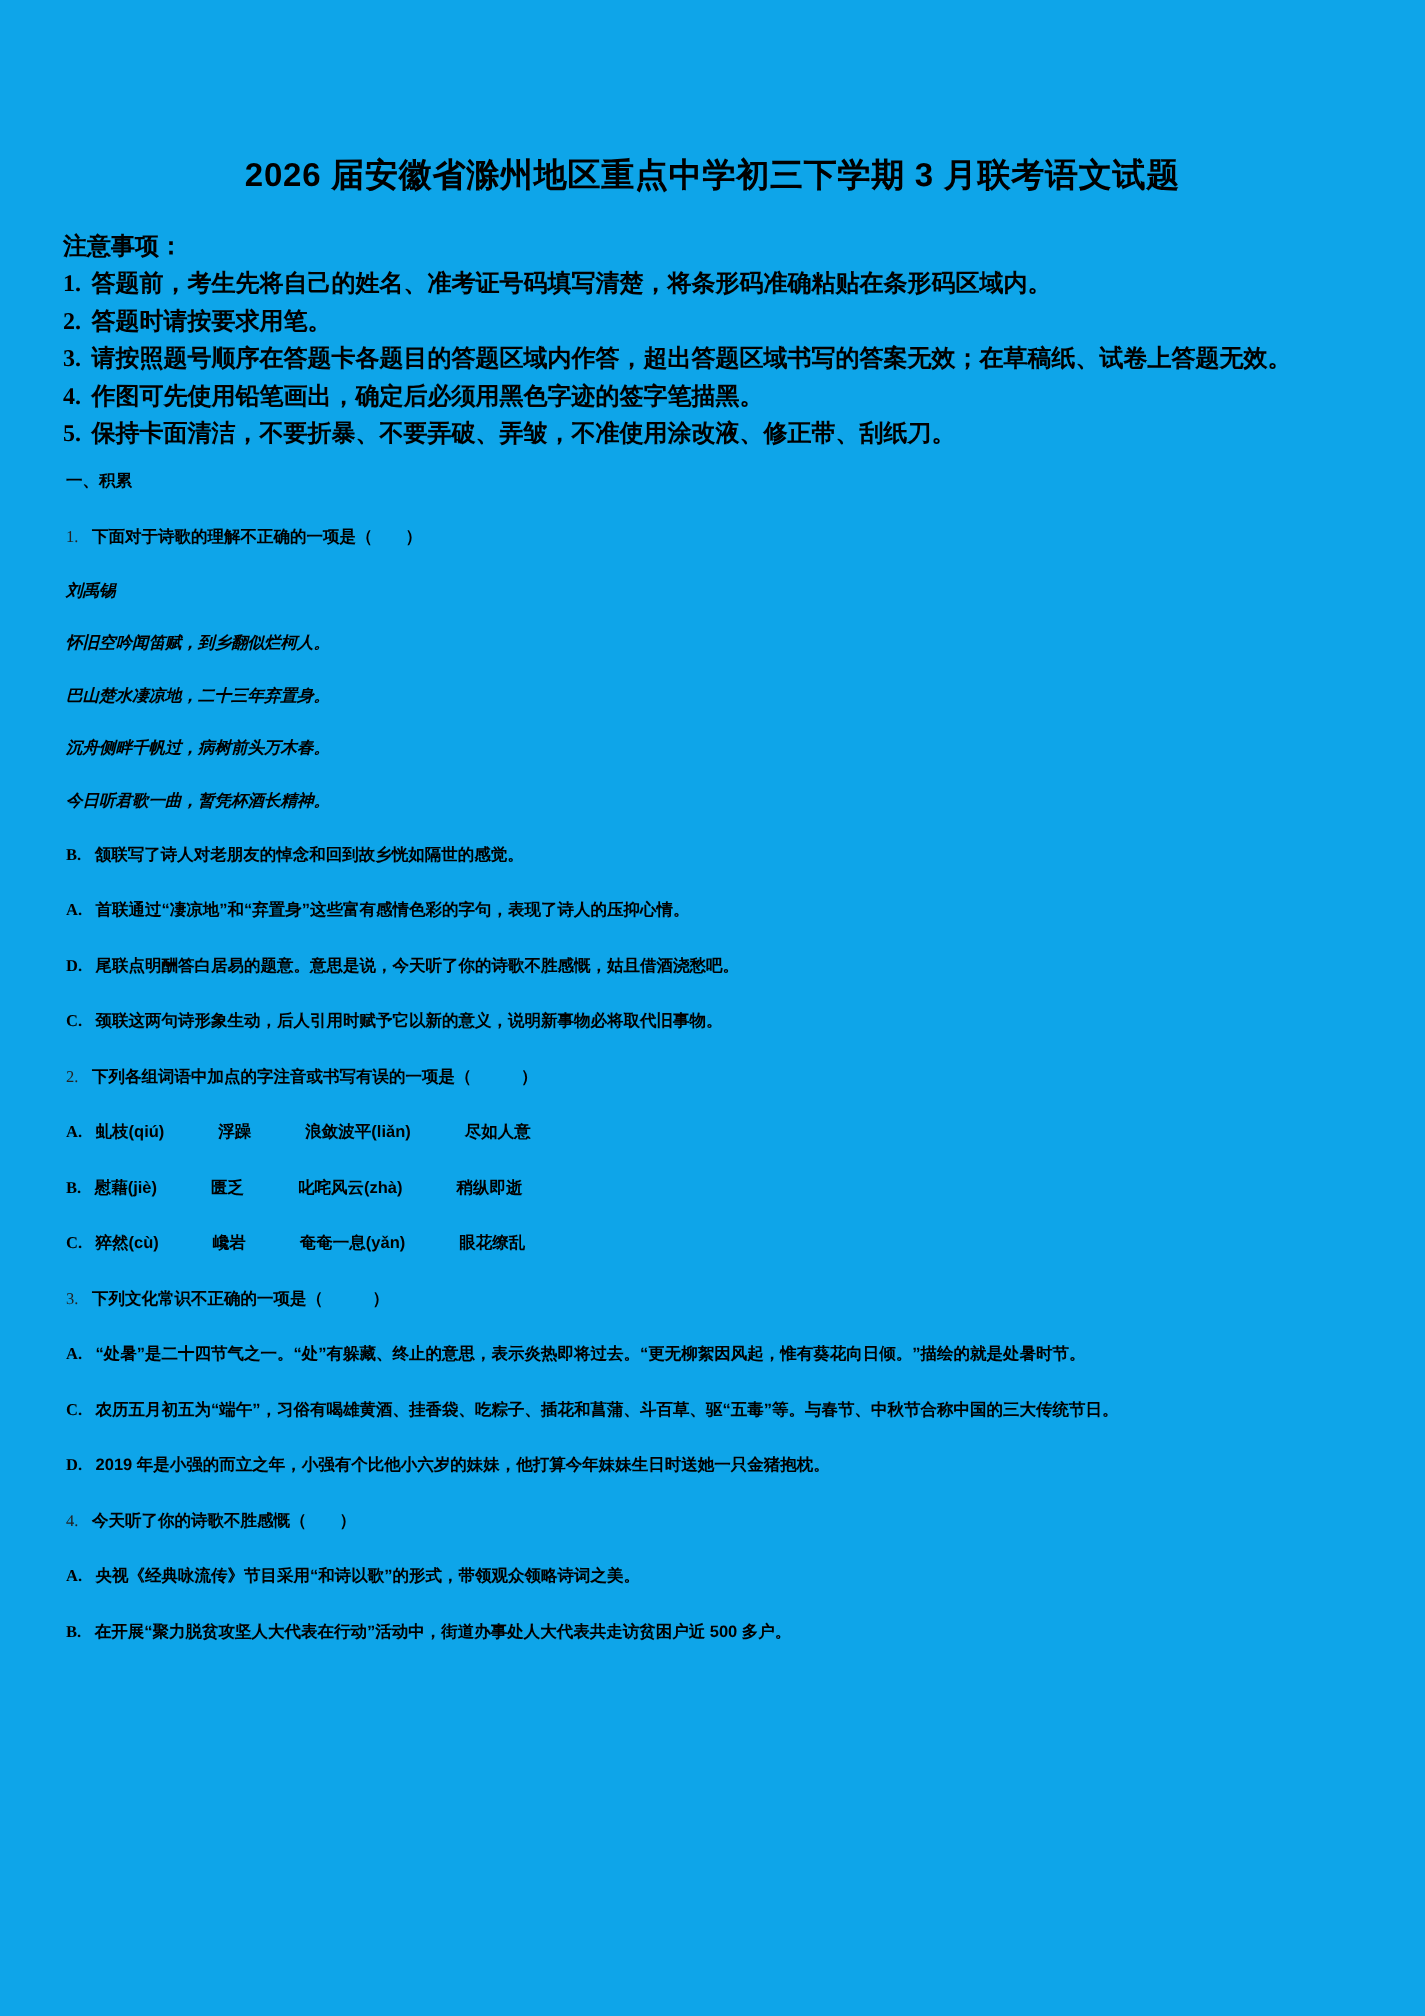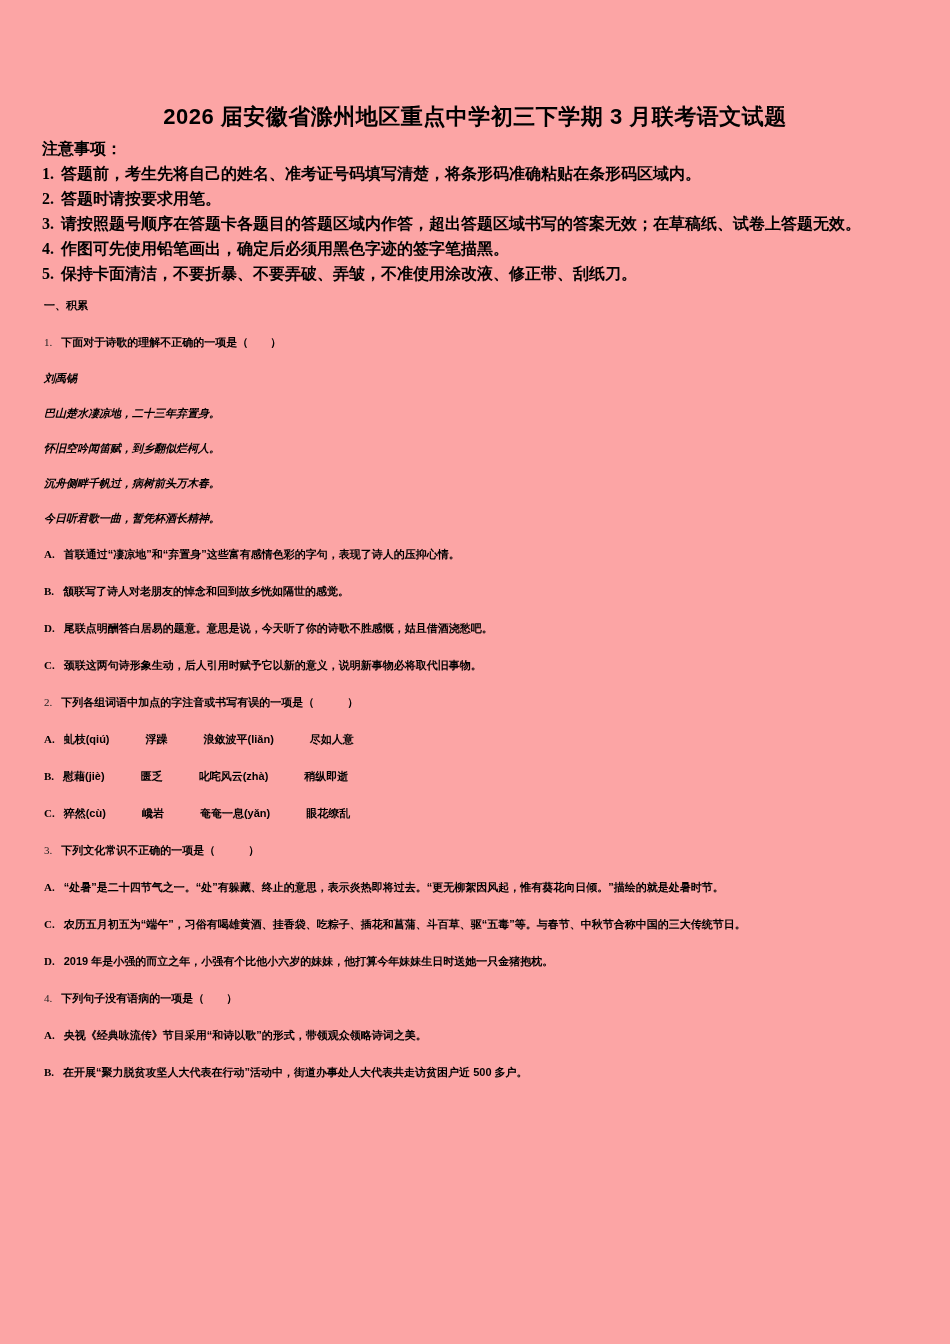--- a/index.html
+++ b/index.html
@@ -5,40 +5,40 @@
   html, body {
     margin: 0;
     padding: 0;
     background: #ffffff;
   }
   .page {
     position: relative;
     width: 950px;
     height: 1344px;
     margin: 0 auto;
-    background: #fca5a5;
+    background: #0ea5e9;
     box-sizing: border-box;
     padding: 0 42px;
     overflow: hidden;
     color: #000000;
     font-family: "Liberation Sans", sans-serif;
   }
   
   .title {
     margin: 102px 0 0 0;
     text-align: center;
     font-size: 22px;
     line-height: 30px;
     font-weight: 700;
     letter-spacing: 0.5px;
     font-family: "Liberation Sans", sans-serif;
   }
   
   .notice {
-    margin-top: 4px;
+    margin-top: 20px;
   }
   .notice p {
     margin: 0;
     font-size: 16px;
     line-height: 25px;
     font-weight: 700;
   }
   .notice .nnum {
     font-family: "Liberation Serif", serif;
     font-weight: 700;
@@ -94,37 +94,37 @@
     <p><span class="nnum">4.</span><span>作图可先使用铅笔画出，确定后必须用黑色字迹的签字笔描黑。</span></p>
     <p><span class="nnum">5.</span><span>保持卡面清洁，不要折暴、不要弄破、弄皱，不准使用涂改液、修正带、刮纸刀。</span></p>
   </div>
 
   <div class="body">
 
     <p class="section-heading">一、积累</p>
 
     <p class="stem"><span class="qnum">1.</span><span>下面对于诗歌的理解不正确的一项是（　　）</span></p>
     <p class="poem">刘禹锡</p>
+    <p class="poem">怀旧空吟闻笛赋，到乡翻似烂柯人。</p>
     <p class="poem">巴山楚水凄凉地，二十三年弃置身。</p>
-    <p class="poem">怀旧空吟闻笛赋，到乡翻似烂柯人。</p>
     <p class="poem">沉舟侧畔千帆过，病树前头万木春。</p>
     <p class="poem">今日听君歌一曲，暂凭杯酒长精神。</p>
+    <p><span class="olabel">B.</span><span>颔联写了诗人对老朋友的悼念和回到故乡恍如隔世的感觉。</span></p>
     <p><span class="olabel">A.</span><span>首联通过“凄凉地”和“弃置身”这些富有感情色彩的字句，表现了诗人的压抑心情。</span></p>
-    <p><span class="olabel">B.</span><span>颔联写了诗人对老朋友的悼念和回到故乡恍如隔世的感觉。</span></p>
     <p><span class="olabel">D.</span><span>尾联点明酬答白居易的题意。意思是说，今天听了你的诗歌不胜感慨，姑且借酒浇愁吧。</span></p>
     <p><span class="olabel">C.</span><span>颈联这两句诗形象生动，后人引用时赋予它以新的意义，说明新事物必将取代旧事物。</span></p>
 
     <p class="stem"><span class="qnum">2.</span><span>下列各组词语中加点的字注音或书写有误的一项是（　　　）</span></p>
     <p><span class="olabel">A.</span><span class="term">虬枝(qiú)</span><span class="term">浮躁</span><span class="term">浪敛波平(liǎn)</span><span class="term">尽如人意</span></p>
     <p><span class="olabel">B.</span><span class="term">慰藉(jiè)</span><span class="term">匮乏</span><span class="term">叱咤风云(zhà)</span><span class="term">稍纵即逝</span></p>
     <p><span class="olabel">C.</span><span class="term">猝然(cù)</span><span class="term">巉岩</span><span class="term">奄奄一息(yǎn)</span><span class="term">眼花缭乱</span></p>
 
     <p class="stem"><span class="qnum">3.</span><span>下列文化常识不正确的一项是（　　　）</span></p>
     <p><span class="olabel">A.</span><span>“处暑”是二十四节气之一。“处”有躲藏、终止的意思，表示炎热即将过去。“更无柳絮因风起，惟有葵花向日倾。”描绘的就是处暑时节。</span></p>
     <p><span class="olabel">C.</span><span>农历五月初五为“端午”，习俗有喝雄黄酒、挂香袋、吃粽子、插花和菖蒲、斗百草、驱“五毒”等。与春节、中秋节合称中国的三大传统节日。</span></p>
     <p><span class="olabel">D.</span><span>2019 年是小强的而立之年，小强有个比他小六岁的妹妹，他打算今年妹妹生日时送她一只金猪抱枕。</span></p>
 
-    <p class="stem"><span class="qnum">4.</span><span>下列句子没有语病的一项是（　　）</span></p>
+    <p class="stem"><span class="qnum">4.</span><span>今天听了你的诗歌不胜感慨（　　）</span></p>
     <p><span class="olabel">A.</span><span>央视《经典咏流传》节目采用“和诗以歌”的形式，带领观众领略诗词之美。</span></p>
     <p><span class="olabel">B.</span><span>在开展“聚力脱贫攻坚人大代表在行动”活动中，街道办事处人大代表共走访贫困户近 500 多户。</span></p>
 
   </div>
 </div>
 
 </body></html>

